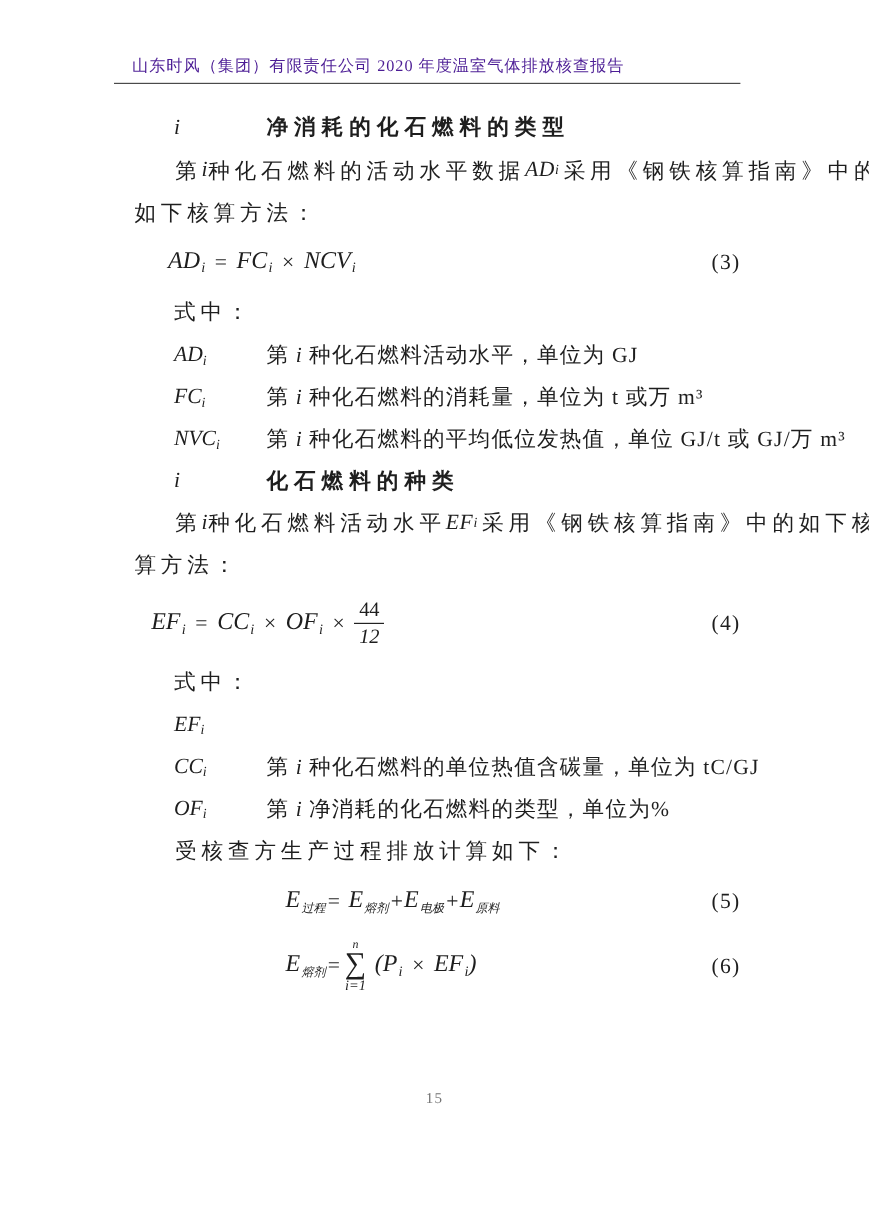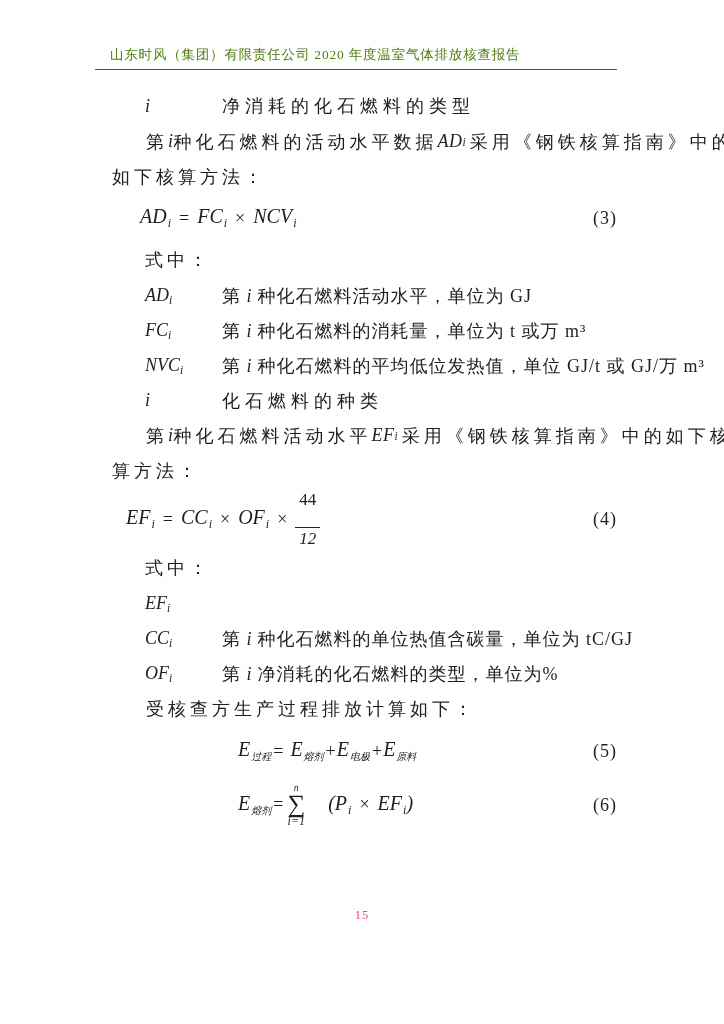--- a/index.html
+++ b/index.html
@@ -7,71 +7,71 @@
     width:724px;height:1024px;background:#ffffff;
     font-family:"Liberation Serif","DejaVu Serif",serif;
     color:#1e1e1e;
   }
   .page{position:relative;width:724px;height:1024px;overflow:hidden;background:#fff;}
 
   
   .header{
     position:absolute;top:46px;left:95px;width:522px;box-sizing:border-box;
     border-bottom:1.5px solid #4a4a4a;padding:0 0 5px 15px;
-    font-size:13.5px;letter-spacing:0.8px;color:#4d7c0f;
+    font-size:13.5px;letter-spacing:0.8px;color:#4c1d95;
   }
 
   
   .content{position:absolute;top:88px;left:112px;width:505px;}
   .line{display:flex;align-items:center;white-space:nowrap;}
   .h36{height:36px}.h35{height:35px}.h48{height:48px}.h62{height:62px}
   .h42{height:42px}.h50{height:50px}.h58{height:58px}
 
   .body-txt{font-size:18px;letter-spacing:4px;}
   .indent{padding-left:34px;}
   .it{font-style:italic;letter-spacing:0.5px;font-family:"Liberation Serif","DejaVu Serif",serif;}
 
   
   .defrow{display:flex;align-items:center;white-space:nowrap;}
   .defrow .lead{width:33px;flex:none;}
   .term{width:77px;flex:none;font-size:18px;}
   .term .tbase{font-style:italic;}
   .term .roman{font-style:normal;}
   .tsub{font-size:11.5px;font-style:italic;vertical-align:-3px;}
   .desc{font-size:18px;letter-spacing:1px;}
-  .desc-wide{letter-spacing:5px;}
+  .desc-wide{letter-spacing:5px;font-weight:bold;}
 
   
   .eqrow{display:flex;align-items:center;justify-content:space-between;white-space:nowrap;}
   .eqbody{display:inline-flex;align-items:center;font-size:20px;}
   .pad28{padding-left:28px;}.pad14{padding-left:14px;}.pad126{padding-left:126px;}
   .var{font-style:italic;}
   .vsub{font-size:12px;font-style:italic;vertical-align:-4px;margin-left:1px;}
   .csub{font-size:10px;font-style:italic;vertical-align:-4px;margin:0 1px;letter-spacing:0;}
   .op{font-style:normal;margin:0 8px;font-size:18px;}
   .op-tight{font-style:normal;margin:0 1px;font-size:18px;}
   .eqnum{font-size:18px;letter-spacing:1px;}
 
   .frac{display:inline-flex;flex-direction:column;align-items:center;line-height:1.15;font-size:17px;vertical-align:middle;}
-  .frac .fnum{border-bottom:1.2px solid #222;padding:0 4px 17px 4px;}
+  .frac .fnum{border-bottom:1.2px solid #222;padding:0 4px 1px 4px;}
   .frac .fden{padding-top:1px;font-style:italic;}
 
   .sigma{display:inline-flex;flex-direction:column;align-items:center;line-height:0.9;margin:0 3px;}
   .sigma .s-sup{font-size:10px;font-style:italic;}
   .sigma .s-glyph{font-size:25px;line-height:0.95;}
   .sigma .s-sub{font-size:12px;font-style:italic;}
 
   
   .heading{display:flex;align-items:center;font-weight:bold;font-size:19px;}
   .heading .hnum{letter-spacing:1px;}
   .heading .htitle{margin-left:18px;letter-spacing:5px;}
 
   .pagenum{
     position:absolute;top:908px;left:0;width:724px;text-align:center;
-    font-size:12.5px;color:#ec4899;letter-spacing:1px;
+    font-size:12.5px;color:#737373;letter-spacing:1px;
   }
 </style>
 </head>
 <body>
 
 <div class="page">
 
   <div class="header">
     <span>山东时风（集团）有限责任公司 2020 年度温室气体排放核查报告</span>
   </div>
@@ -201,21 +201,21 @@
 
     <div class="eqrow h58">
       <span class="eqbody pad126">
         <span><span class="var">E</span><span class="csub">熔剂</span></span>
         <span class="op-tight">=</span>
         <span class="sigma">
           <span class="s-sup">n</span>
           <span class="s-glyph">∑</span>
           <span class="s-sub">i=1</span>
         </span>
-        <span style="margin-left:20px;"><span class="var">(P</span><span class="vsub">i</span></span>
+        <span style="margin-left:4px;"><span class="var">(P</span><span class="vsub">i</span></span>
         <span class="op">×</span>
         <span><span class="var">EF</span><span class="vsub">i</span><span class="var">)</span></span>
       </span>
       <span class="eqnum">(6)</span>
     </div>
 
   </div>
 
   <div class="pagenum">15</div>
 

